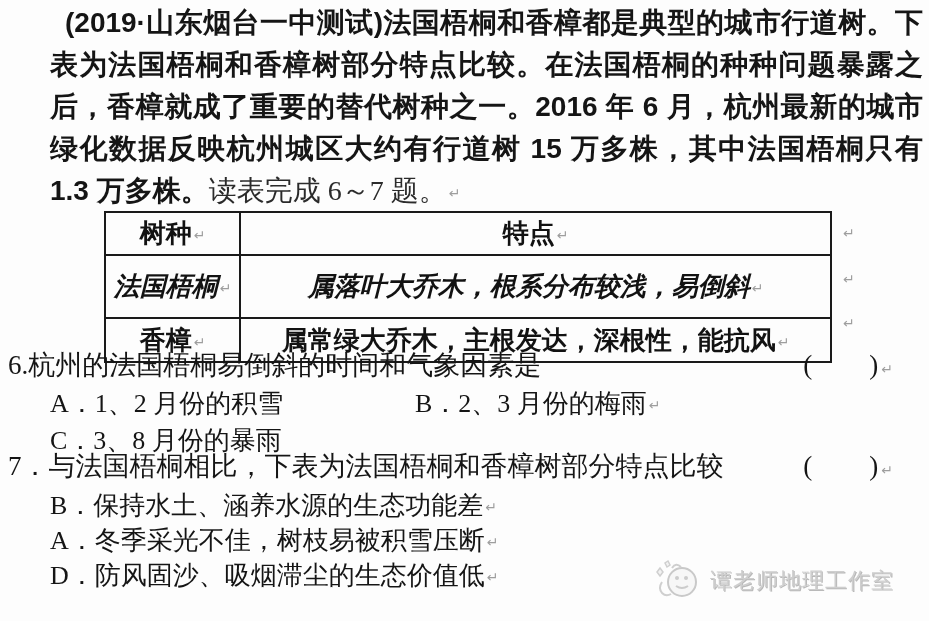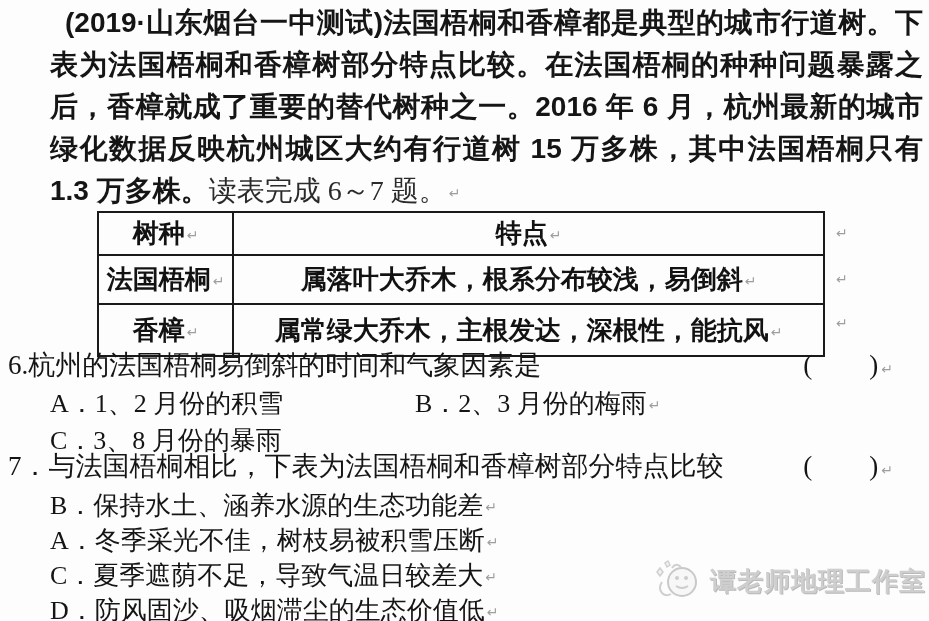--- a/index.html
+++ b/index.html
@@ -17,33 +17,33 @@
   }
   .seg-bold { font-family:"Liberation Sans", sans-serif; font-weight:700; }
   .seg-normal { font-family:"Liberation Serif", serif; font-weight:400; color:#2b2b2b; }
   
   .ret {
     color:#9e9e9e; font-size:14px; font-weight:400;
     font-family:"DejaVu Sans", sans-serif;
     vertical-align:2px; margin-left:2px; letter-spacing:0;
   }
   
-  .tblwrap { position:absolute; left:97px; top:211px; width:780px; }
+  .tblwrap { position:absolute; left:104px; top:211px; width:780px; }
   table.cmp {
     border-collapse:collapse; width:728px; table-layout:fixed;
     font-family:"Liberation Sans", sans-serif; font-weight:700; font-size:26px;
     color:#121212;
   }
   table.cmp th, table.cmp td {
     border:2px solid #1a1a1a; text-align:center; vertical-align:middle; padding:0;
     font-weight:700;
   }
   tr.h-row  { height:43px; }
-  tr.r1-row { height:49px; }
-  tr.r2-row { height:52px; }
+  tr.r1-row { height:63px;font-style:italic; }
+  tr.r2-row { height:44px; }
   .outer-ret { position:absolute; left:737px; }
   .outer-ret.o1 { top:14px; }
   .outer-ret.o2 { top:60px; }
   .outer-ret.o3 { top:104px; }
   
   .qblock { position:absolute; left:8px; width:885px; font-size:27px; }
   .q6 { top:348px; }
   .q7 { top:449px; }
   .qstem { display:flex; align-items:baseline; line-height:34px; }
   .qnum { font-family:"Liberation Serif", serif; }
@@ -54,22 +54,22 @@
   }
   .opts-list { margin-left:42px; margin-top:2px; font-size:26px; }
   .opts-list .opt { display:block; line-height:34px; }
   
   .watermark {
     position:absolute; left:652px; top:550px; width:270px; height:62px;
     display:flex; align-items:center; gap:6px;
     color:#c9c9c9; user-select:none;
   }
   .wm-text {
-    font-family:"Liberation Sans", sans-serif; font-weight:700;
-    font-size:26px; letter-spacing:1px; color:#cecece;
+    font-family:"Liberation Sans", sans-serif; font-weight:400;
+    font-size:22px; letter-spacing:1px; color:#cecece;
     text-shadow:1px 1px 0 #b9b9b9;
     white-space:nowrap;
   }
   .wm-logo { flex:0 0 auto; }
 </style>
 </head>
 <body>
 
 <div class="page">
 
@@ -118,21 +118,20 @@
   <div class="qblock q7">
     <div class="qstem">
       <span class="qnum">7．</span>
         <span>与法国梧桐相比，下表为法国梧桐和香樟树部分特点比较</span>
       <span class="bracket">(　　)</span>
         <span class="ret">↵</span>
     </div>
     <div class="opts-list">
       <span class="opt"><span>B．保持水土、涵养水源的生态功能差</span><span class="ret">↵</span></span>
       <span class="opt"><span>A．冬季采光不佳，树枝易被积雪压断</span><span class="ret">↵</span></span>
-      <span class="opt"><span>C．夏季遮荫不足，导致气温日较差大</span><span class="ret">↵</span></span>
       <span class="opt"><span>D．防风固沙、吸烟滞尘的生态价值低</span><span class="ret">↵</span></span>
     </div>
   </div>
 
   <div class="watermark">
     <span class="wm-logo">
       <svg width="52" height="50" viewBox="0 0 52 50" fill="none">
         <path d="M8 14 L11 18 L8 22 L5 18 Z" stroke="#cfcfcf" stroke-width="1.5" fill="#f2f2f2"></path>
         <path d="M16 7 L18 11 L15 13 L13 9 Z" stroke="#cfcfcf" stroke-width="1.5" fill="#f2f2f2"></path>
         <path d="M10 28 Q6 34 10 39 Q14 43 19 40" stroke="#cfcfcf" stroke-width="2" fill="none"></path>

